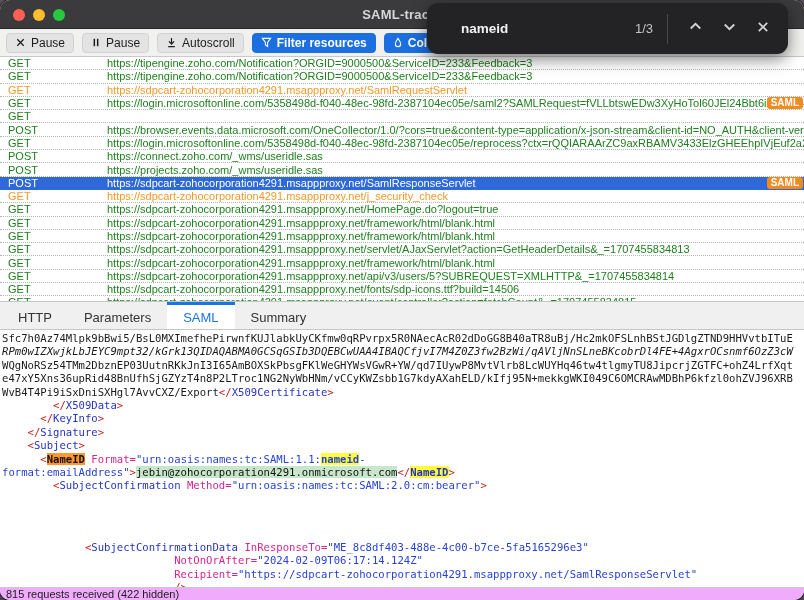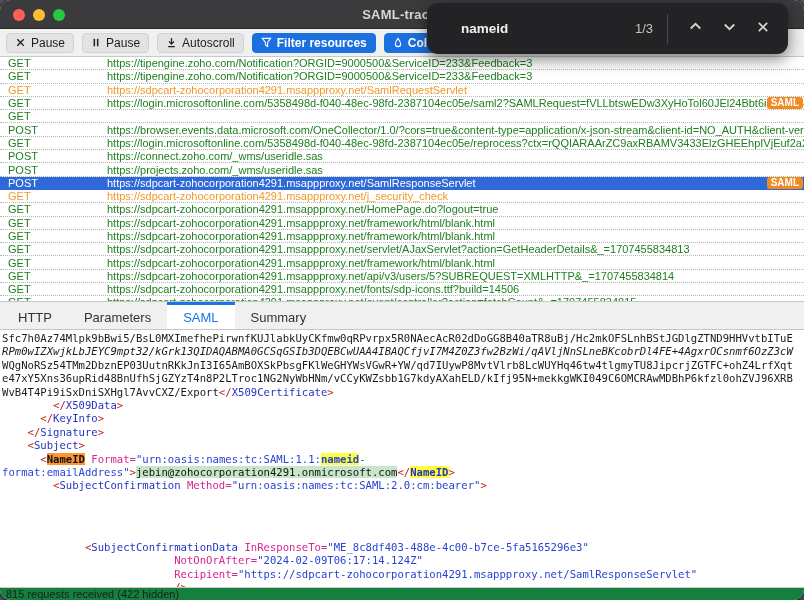--- a/index.html
+++ b/index.html
@@ -107,21 +107,21 @@
   .tk-a { color:#d5258f; }
   .tk-v { color:#2742d6; }
   .hl-active  { background:#ff9632; color:#111; font-weight:bold; }
   .hl-match   { background:#ffff3b; font-weight:bold; }
   .hl-subject { background:#c8e6c9; color:#111; }
 
   
   .statusbar {
     height:13px;
     border-top:1px solid #c9c9c9;
-    background:#15803d;
+    background:#f0abfc;
     display:flex; align-items:center;
     padding-left:6px;
     font-size:11px; color:#1c1c1c;
   }
 
   
   .search-overlay {
     position:absolute; left:427px; top:3px;
     width:361px; height:51px;
     background:#232225;

